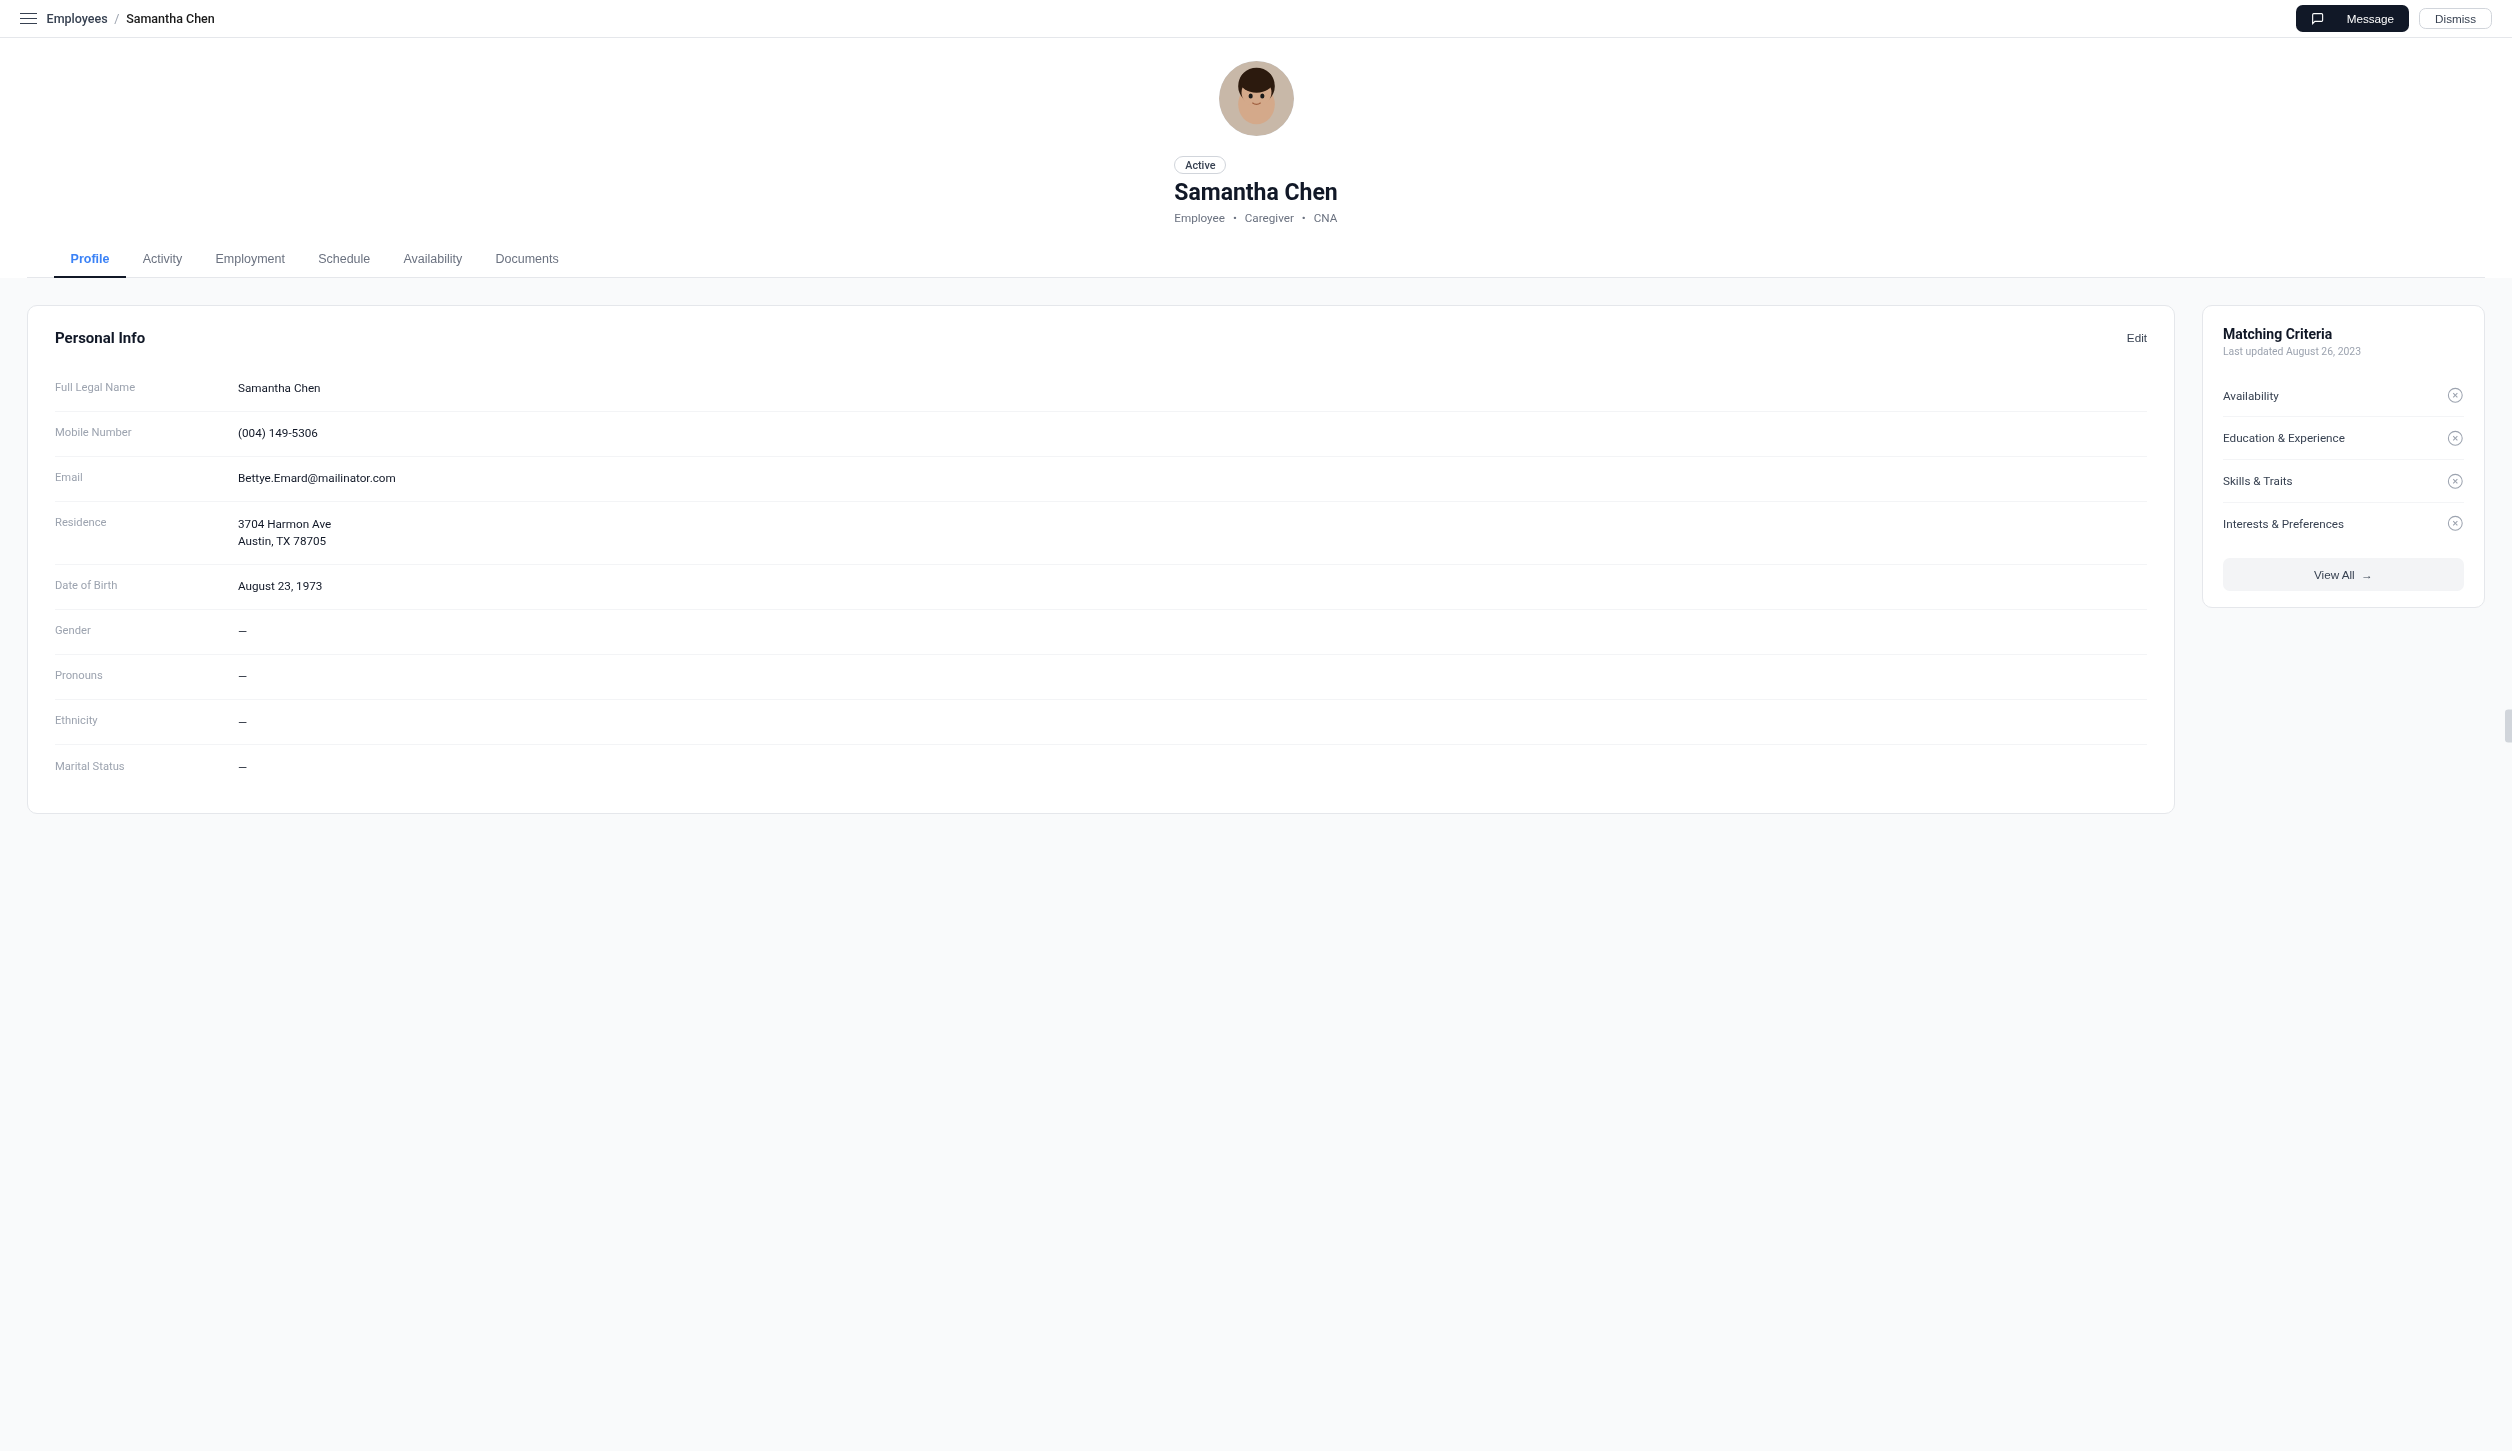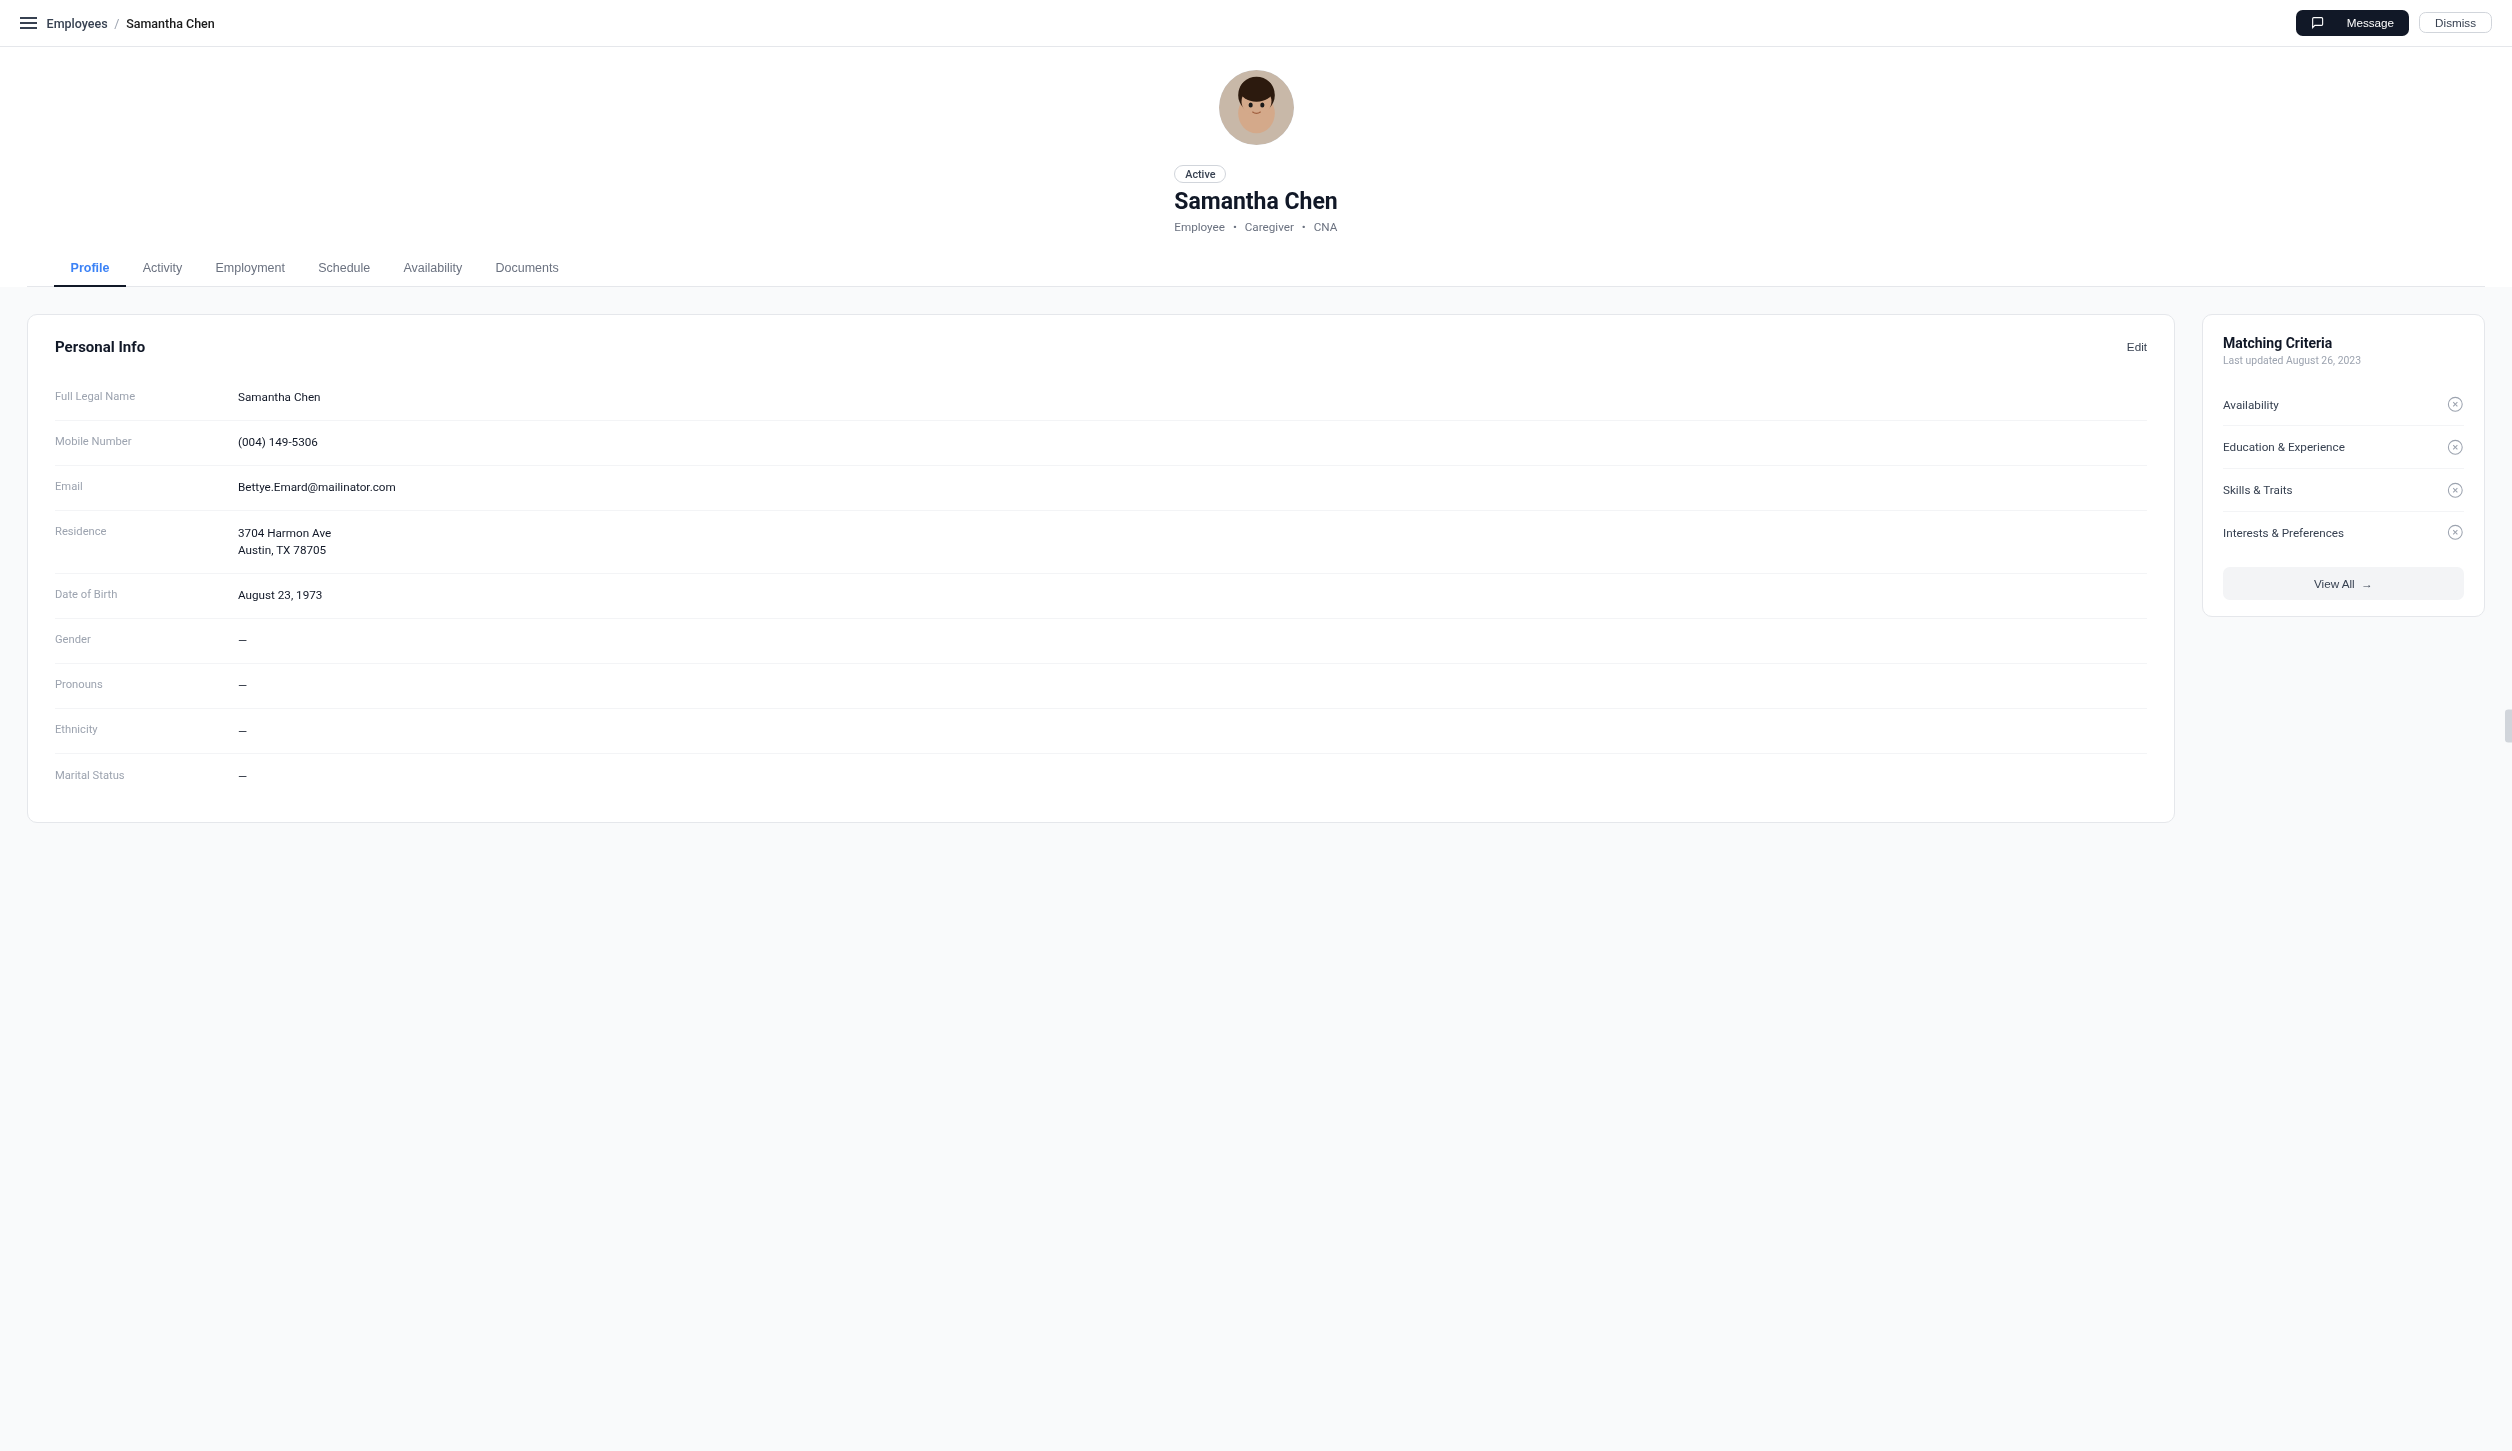--- a/index.html
+++ b/index.html
@@ -1,21 +1,21 @@
 <!DOCTYPE html>
 <html style="font-size:13.3px"><head>
   <meta charset="utf-8">
   <style>
     * { box-sizing: border-box; margin: 0; padding: 0; }
     body { font-family: -apple-system, BlinkMacSystemFont, 'Segoe UI', Roboto, sans-serif; background: #fff; color: #1a1a1a; font-size: 11.7px; }
 
     
     .top-nav {
       display: flex; align-items: center; justify-content: space-between;
-      padding: 0 20px; height: 47px; border-bottom: 0.8px solid #e5e7eb;
+      padding: 0 20px; height: 38px; border-bottom: 0.8px solid #e5e7eb;
       background: #fff;
     }
     .top-nav-left { display: flex; align-items: center; gap: 10px; }
     .menu-icon { cursor: pointer; display: flex; flex-direction: column; gap: 3.3px; }
     .menu-icon span { display: block; width: 16.6px; height: 1.7px; background: #374151; }
     .breadcrumb { display: flex; align-items: center; gap: 6.7px; font-size: 12.5px; }
     .breadcrumb-link { color: #374151; text-decoration: none; font-weight: 500; }
     .breadcrumb-sep { color: #9ca3af; }
     .breadcrumb-current { color: #1a1a1a; font-weight: 500; }
     .top-nav-right { display: flex; align-items: center; gap: 10px; }

